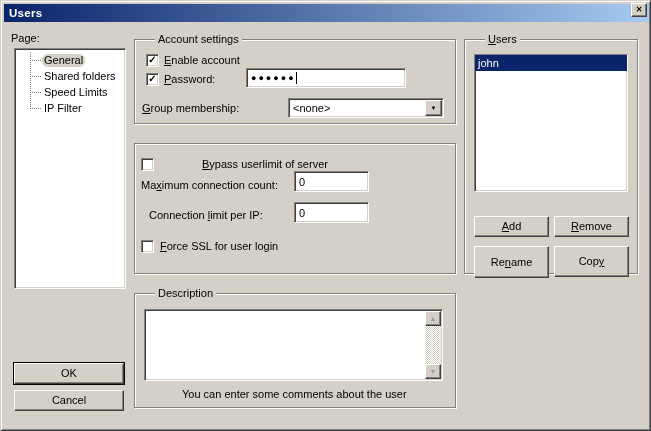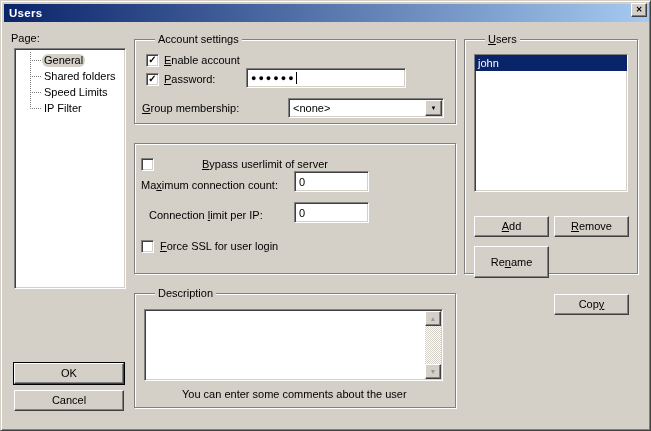--- a/index.html
+++ b/index.html
@@ -178,15 +178,15 @@
     <span class="legend"><u>U</u>sers</span>
   </div>
   <div class="listbox sunken" style="left:473px; top:53px; width:154px; height:138px;text-align:right;">
     <div class="list-row selected">
       <span>john</span>
     </div>
   </div>
   <button class="btn" style="left:473px; top:215px; width:75px; height:21px;"><u>A</u>dd</button>
   <button class="btn" style="left:553px; top:215px; width:75px; height:21px;"><u>R</u>emove</button>
   <button class="btn" style="left:473px; top:245px; width:75px; height:32px;">Re<u>n</u>ame</button>
-  <button class="btn" style="left:553px; top:245px; width:75px; height:21px;margin-top:48px;">Cop<u>y</u></button>
+  <button class="btn" style="left:553px; top:245px; width:75px; height:31px;">Cop<u>y</u></button>
 
 </div>
 
 </body></html>

